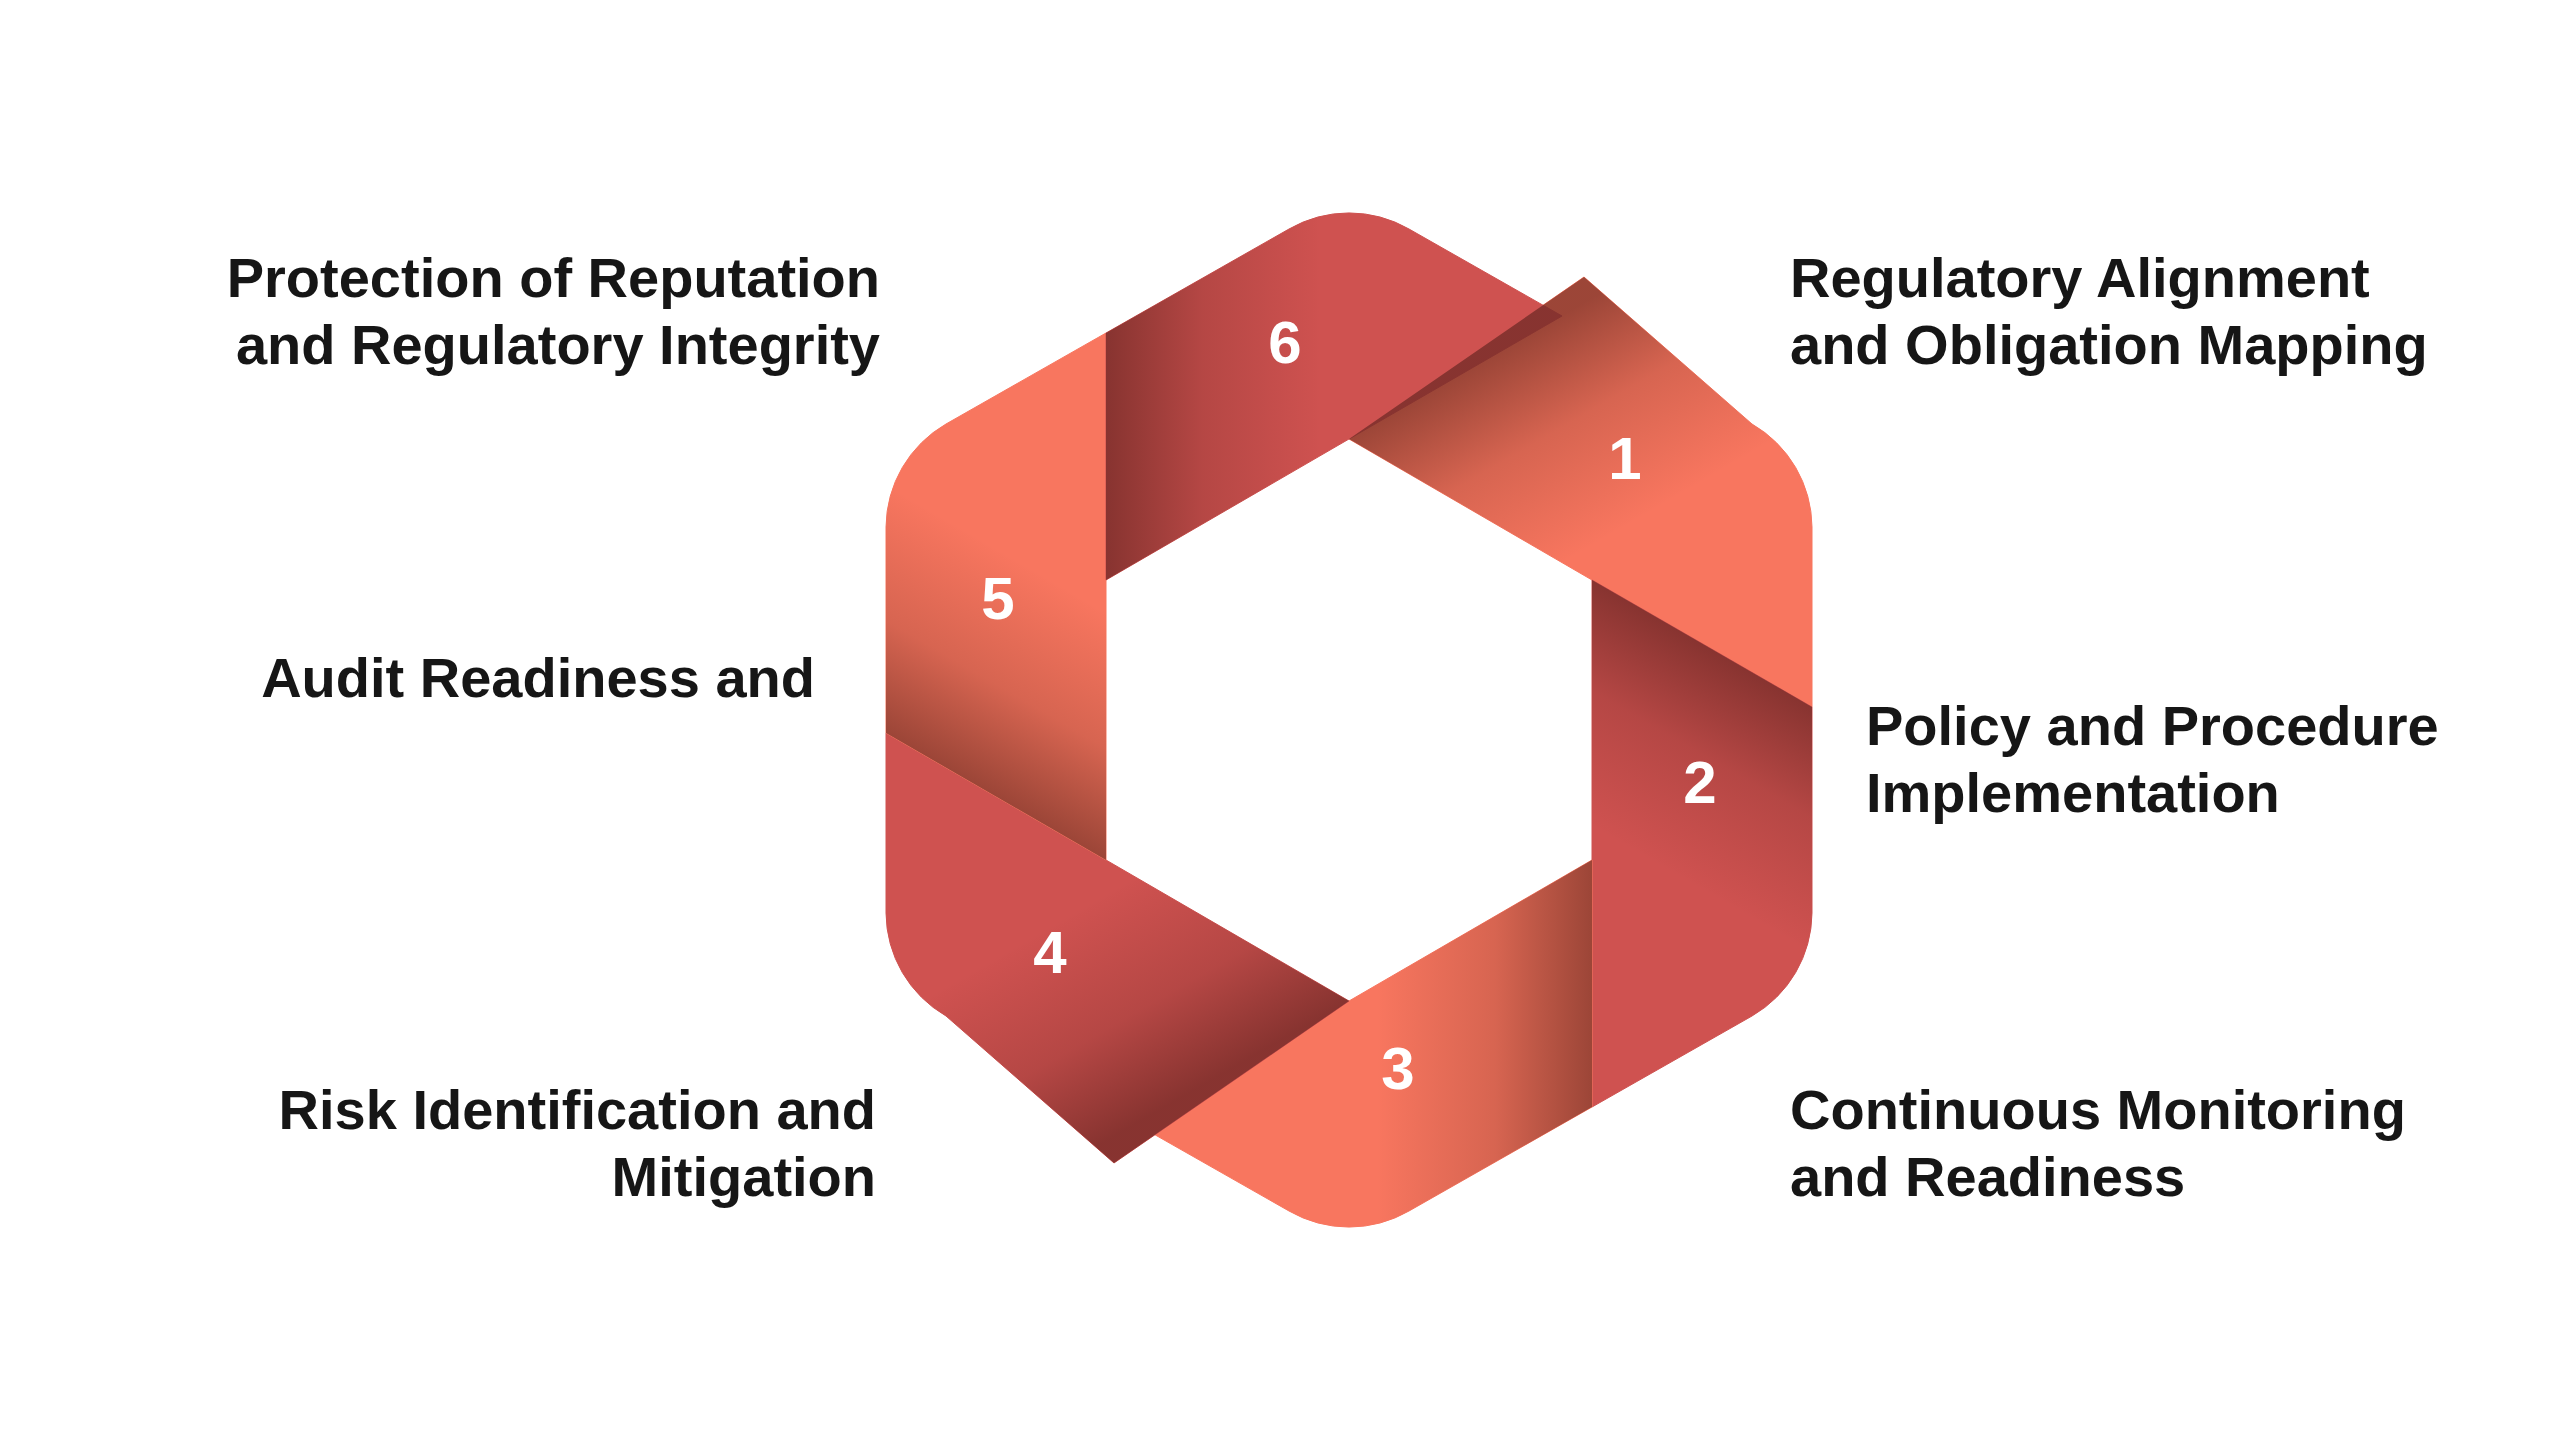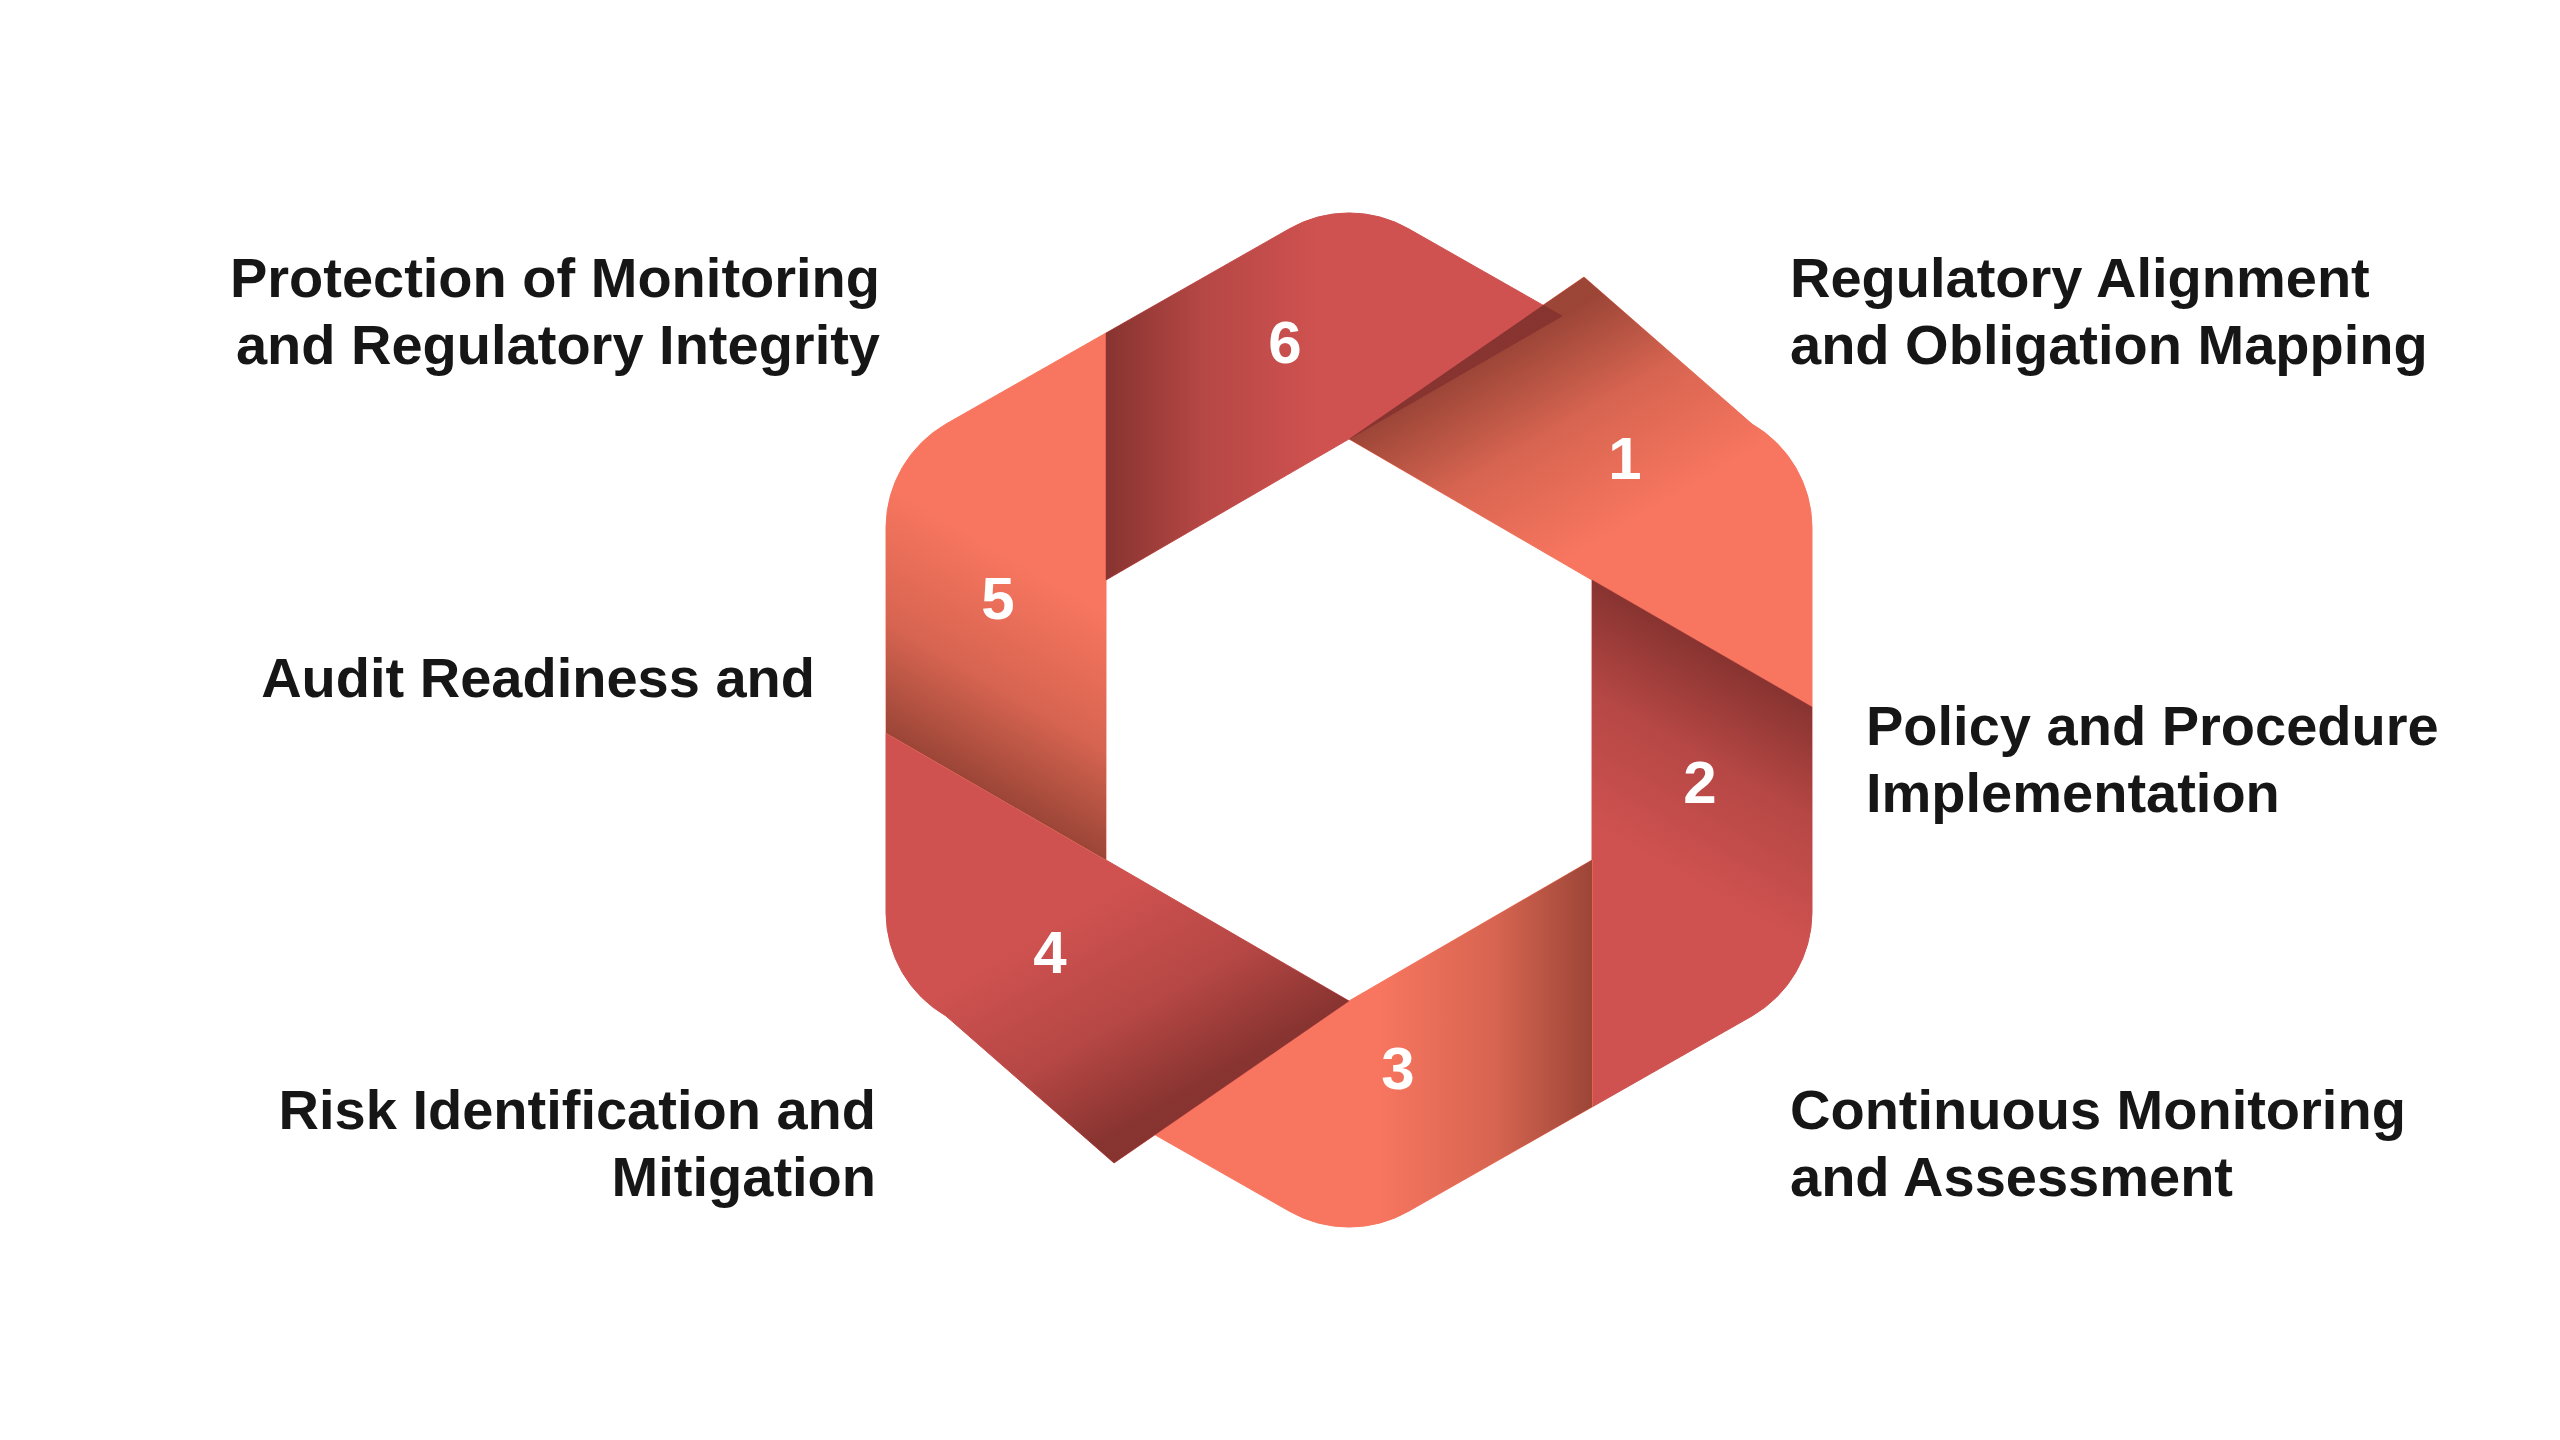--- a/index.html
+++ b/index.html
@@ -120,30 +120,30 @@
     <div>and Obligation Mapping</div>
   </div>
 
   <div class="step-label align-left" style="left:1866px; top:644px;margin-top:48px;">
     <div>Policy and Procedure</div>
     <div>Implementation</div>
   </div>
 
   <div class="step-label align-left" style="left:1790px; top:1076px;">
     <div>Continuous Monitoring</div>
-    <div>and Assessment</div>
+    <div>and Readiness</div>
   </div>
 
   <div class="step-label align-right" style="right:1684px; top:1076px;">
     <div>Risk Identification and</div>
     <div>Mitigation</div>
   </div>
 
   <div class="step-label align-right" style="right:1745px; top:644px;">
     <div>Audit Readiness and</div>
   </div>
 
   <div class="step-label align-right" style="right:1680px; top:244px;">
-    <div>Protection of Monitoring</div>
+    <div>Protection of Reputation</div>
     <div>and Regulatory Integrity</div>
   </div>
 
 </div>
 
 </body></html>

